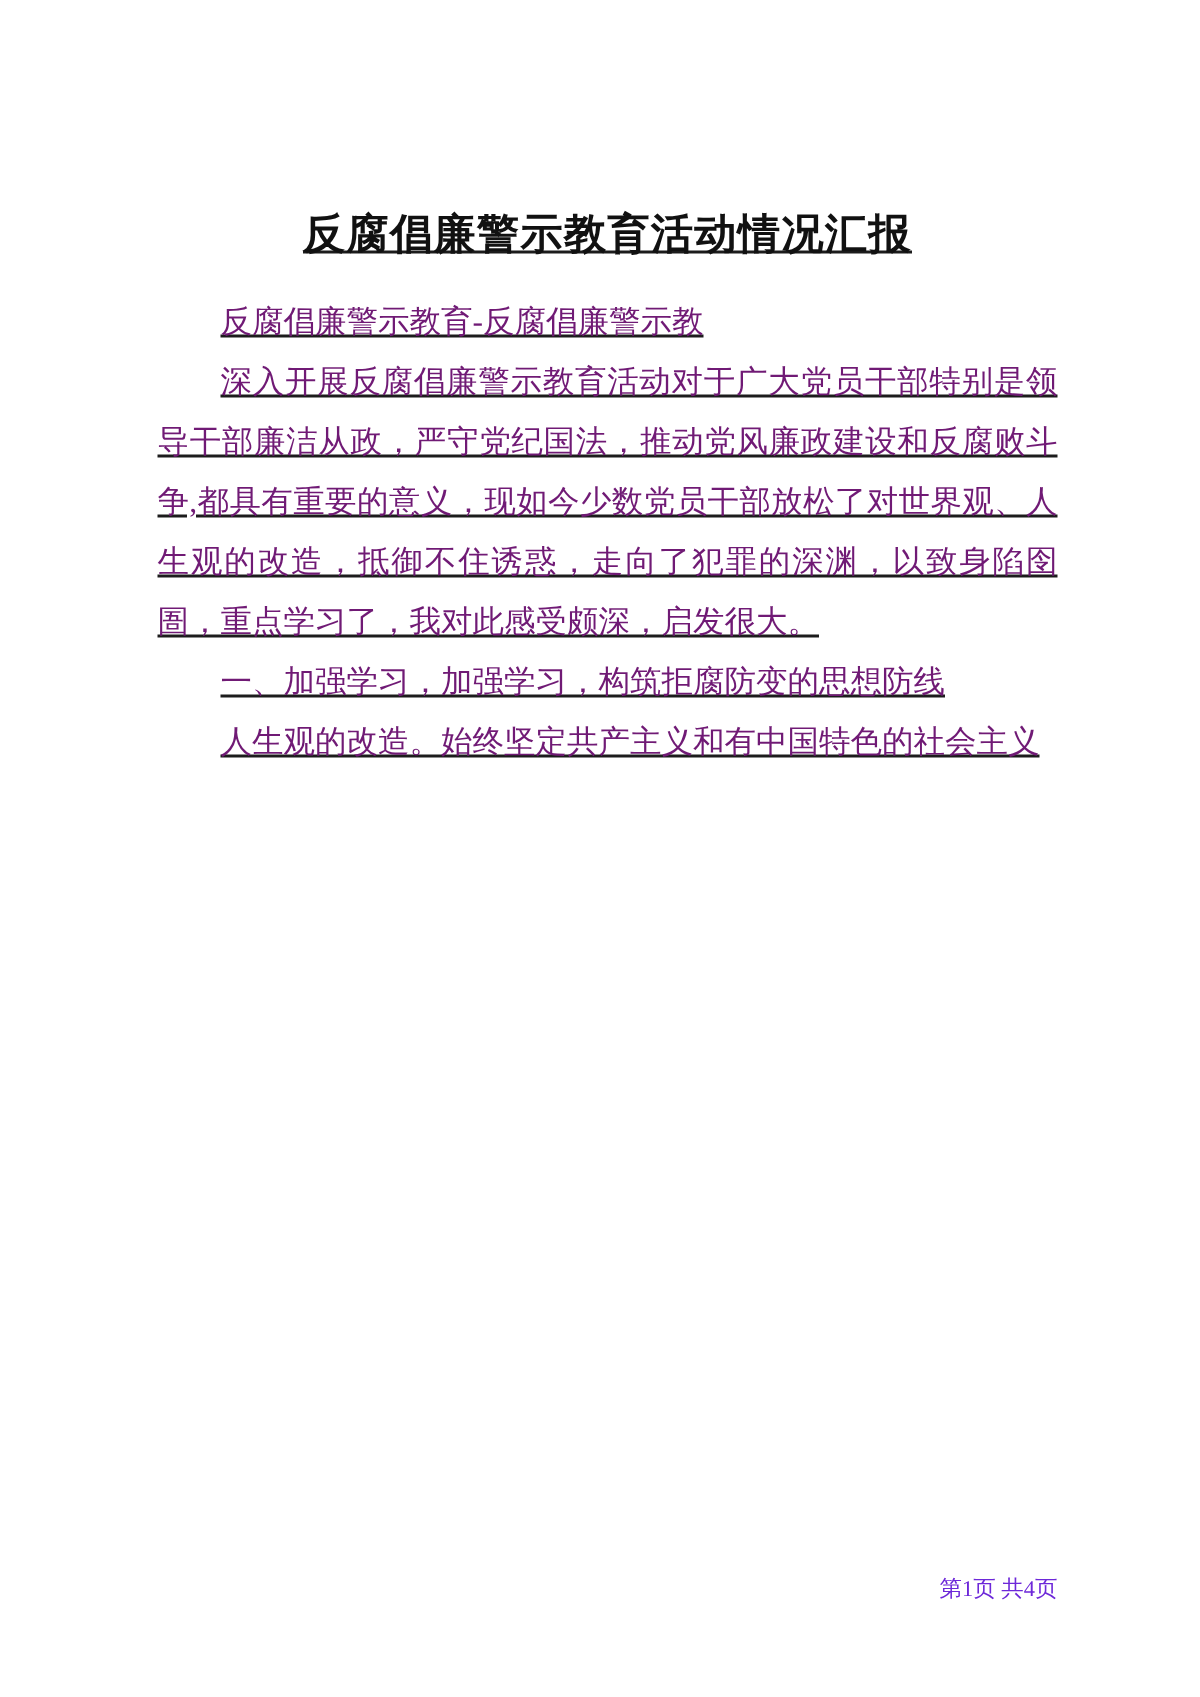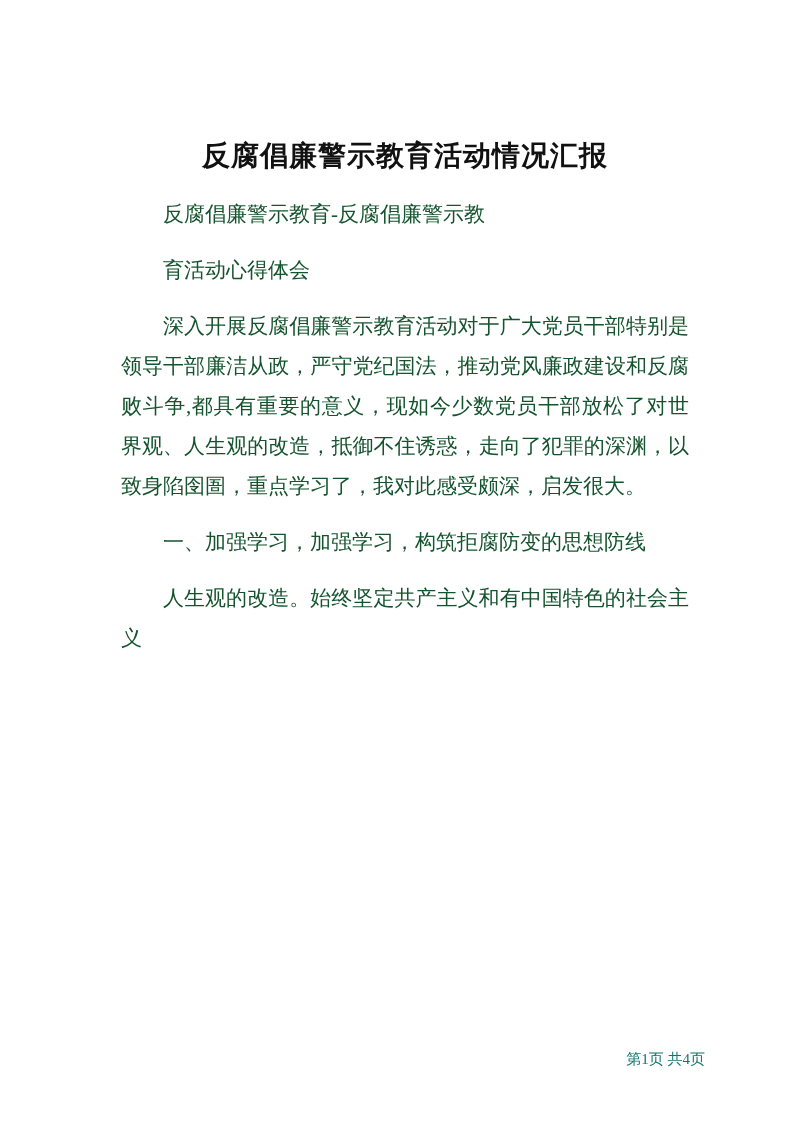--- a/index.html
+++ b/index.html
@@ -16,61 +16,61 @@
     color: #1c1c1c;
     font-family: "Liberation Serif", "DejaVu Serif", serif;
     overflow: hidden;
     box-sizing: border-box;
   }
   .content {
     position: absolute;
     top: 138px;
     left: 105px;
     width: 600px;
+    text-decoration: underline;
   }
   .doc-title {
     margin: 0 0 20px 0;
     font-size: 28px;
     line-height: 36px;
     font-weight: bold;
     text-align: center;
     letter-spacing: 1px;
     color: #111111;
     font-family: "Liberation Sans", "DejaVu Sans", sans-serif;
   }
   .body-text p {
-    margin: 16px;
+    margin: 0;
     font-size: 21px;
     line-height: 40px;
     text-align: justify;
     text-justify: inter-character;
     word-break: break-all;
-    color: #14532d;
+    color: #701a75;
   }
   .body-text p.indent {
     text-indent: 2em;
   }
   .footer {
     position: absolute;
     right: 95px;
     bottom: 62px;
     font-size: 15px;
-    color: #0f766e;
+    color: #6d28d9;
     font-family: "Liberation Serif", "DejaVu Serif", serif;
   }
 </style>
 </head>
 <body>
 
 <div class="page">
   <div class="content">
     <h1 class="doc-title">反腐倡廉警示教育活动情况汇报</h1>
     <div class="body-text" id="body-text">
         <p class="indent">反腐倡廉警示教育-反腐倡廉警示教</p>
-        <p class="indent">育活动心得体会</p>
         <p class="indent">深入开展反腐倡廉警示教育活动对于广大党员干部特别是领导干部廉洁从政，严守党纪国法，推动党风廉政建设和反腐败斗争,都具有重要的意义，现如今少数党员干部放松了对世界观、人生观的改造，抵御不住诱惑，走向了犯罪的深渊，以致身陷囹圄，重点学习了，我对此感受颇深，启发很大。</p>
         <p class="indent">一、加强学习，加强学习，构筑拒腐防变的思想防线</p>
         <p class="indent">人生观的改造。始终坚定共产主义和有中国特色的社会主义</p>
       </div>
   </div>
   <div class="footer">
     <span>第1页 共4页</span>
   </div>
 </div>
 

